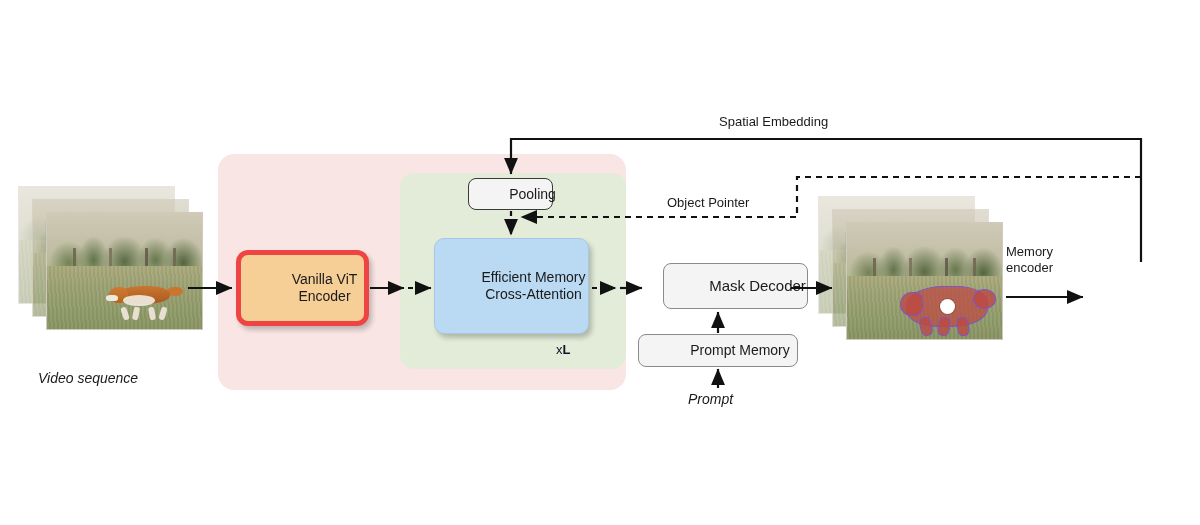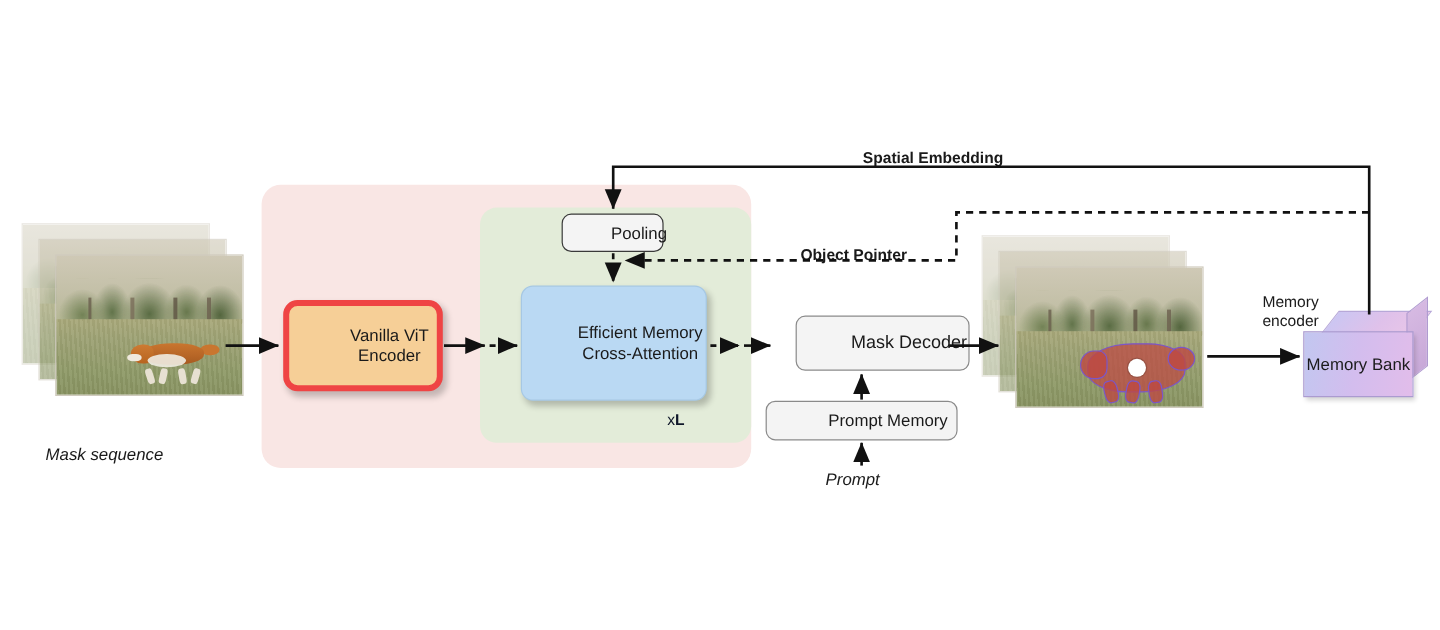--- a/index.html
+++ b/index.html
@@ -277,36 +277,35 @@
 
   
   .label-italic {
     font-size: 14px;
     font-style: italic;
     color: #1a1a1a;
     white-space: nowrap;
   }
   .label-bold {
     font-size: 13px;
-    font-weight: 700;
+    font-weight: 400;
     color: #1a1a1a;
     white-space: nowrap;
-    margin-top: 10px;
   }
   .label-plain {
     font-size: 13px;
     color: #1a1a1a;
     line-height: 1.25;
     white-space: nowrap;
   }
   .lbl-videoseq { left: 38px; top: 370px; }
   .lbl-prompt   { left: 688px; top: 391px; }
   .lbl-spatial  { left: 719px; top: 114px; }
   .lbl-objptr   { left: 667px; top: 195px; }
-  .lbl-memenc   { left: 1052px; top: 244px; }
+  .lbl-memenc   { left: 1006px; top: 244px; }
 
   svg.wires {
     position: absolute;
     left: 0; top: 0;
     width: 1200px; height: 525px;
     overflow: visible;
     pointer-events: none;
   }
 </style>
 </head>
@@ -348,21 +347,21 @@
           <div class="snout"></div>
             <div class="chest"></div>
           <div class="leg l1"></div>
             <div class="leg l2"></div>
             <div class="leg l3"></div>
             <div class="leg l4"></div>
         </div>
       </div>
     </div>
   </div>
-  <div class="abs label-italic lbl-videoseq">Mask sequence</div>
+  <div class="abs label-italic lbl-videoseq">Video sequence</div>
 
   <div class="abs framestack" style="left:818px; top:196px;">
     <div class="frame" style="left:0px; top:0px; opacity:0.45;">
       <div class="scene">
           <div class="sky"></div>
           <div class="trees"></div>
           <div class="trunks"></div>
           <div class="grass"></div>
         </div>
     </div>
@@ -391,25 +390,20 @@
       </div>
     </div>
   </div>
 
   <div class="abs box box-vit">Vanilla ViT Encoder</div>
   <div class="abs box box-pooling">Pooling</div>
   <div class="abs box box-attn">Efficient Memory Cross-Attention</div>
   <div class="abs box box-maskdec">Mask Decoder</div>
   <div class="abs box box-promptenc">Prompt Memory</div>
 
-  <div class="abs membank-wrap">
-    <div class="membank-top"></div>
-    <div class="membank-side"></div>
-    <div class="membank-front">Memory Bank</div>
-  </div>
 
   <div class="abs label-italic lbl-prompt">Prompt</div>
   <div class="abs label-bold lbl-spatial">Spatial Embedding</div>
   <div class="abs label-bold lbl-objptr">Object Pointer</div>
   <div class="abs label-plain lbl-memenc">Memory<br>encoder</div>
 
   <svg class="wires" viewBox="0 0 1200 525">
     <defs>
       <marker id="ah" markerWidth="9" markerHeight="9" refX="7.4" refY="3.2" orient="auto">
         <path d="M0,0 L7.6,3.2 L0,6.4 z" fill="#111111"></path>

